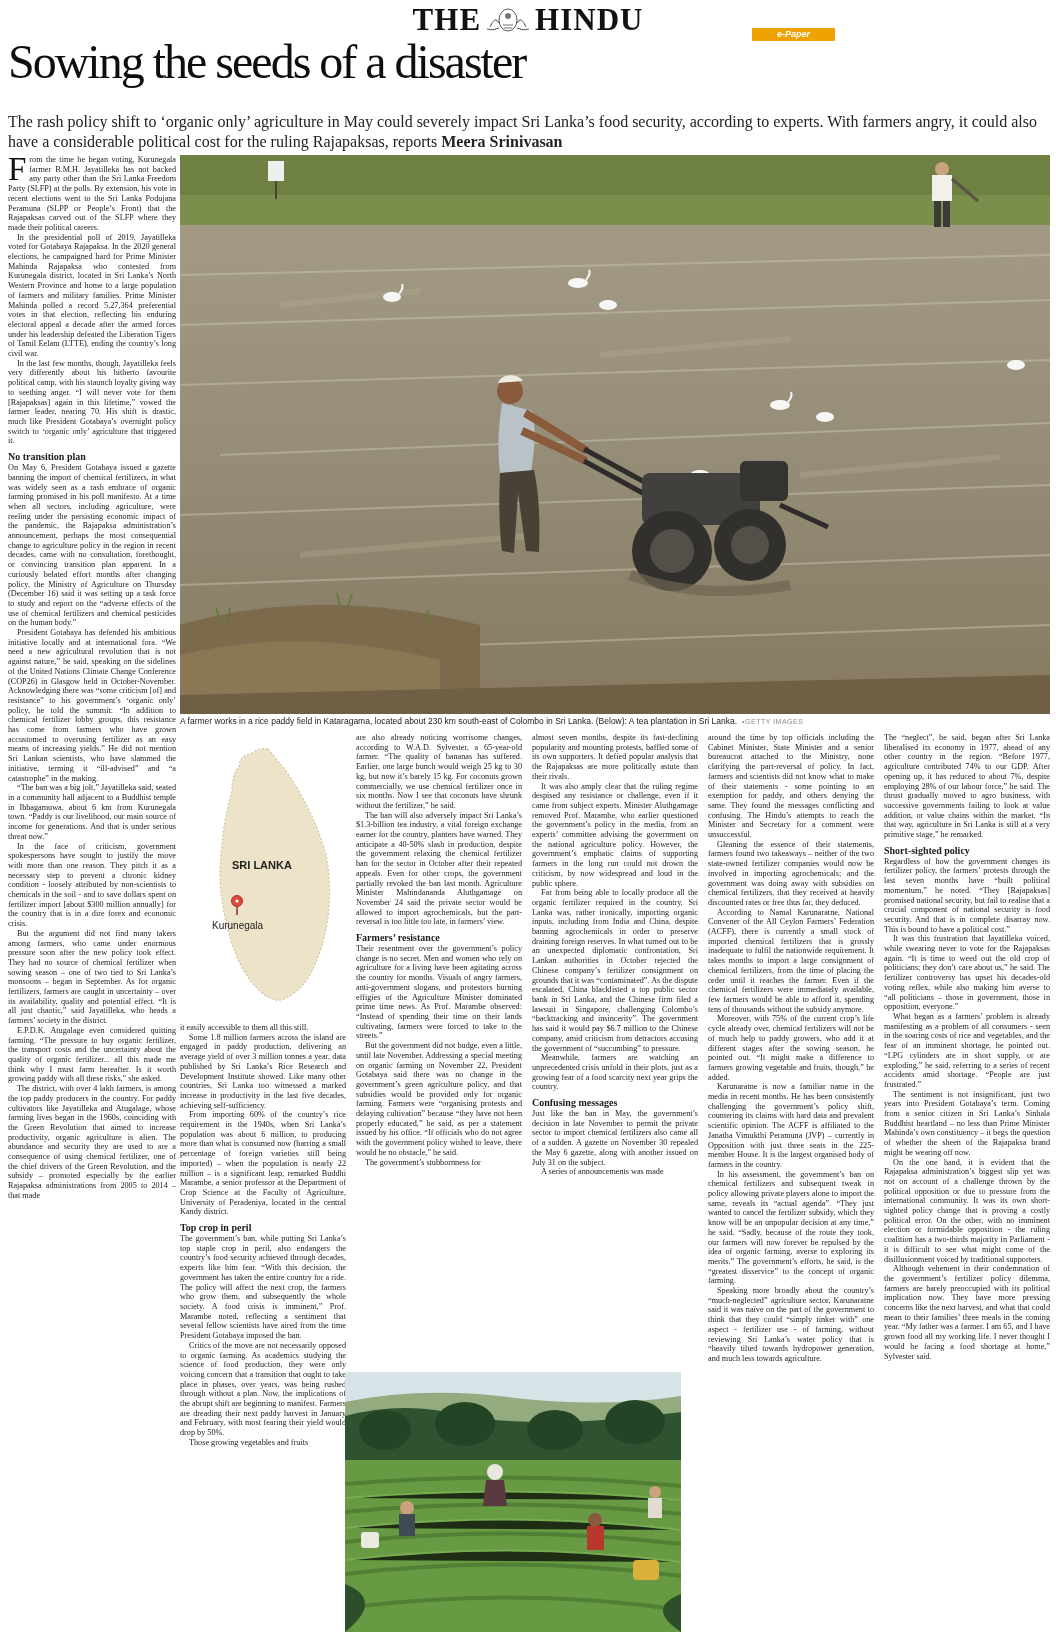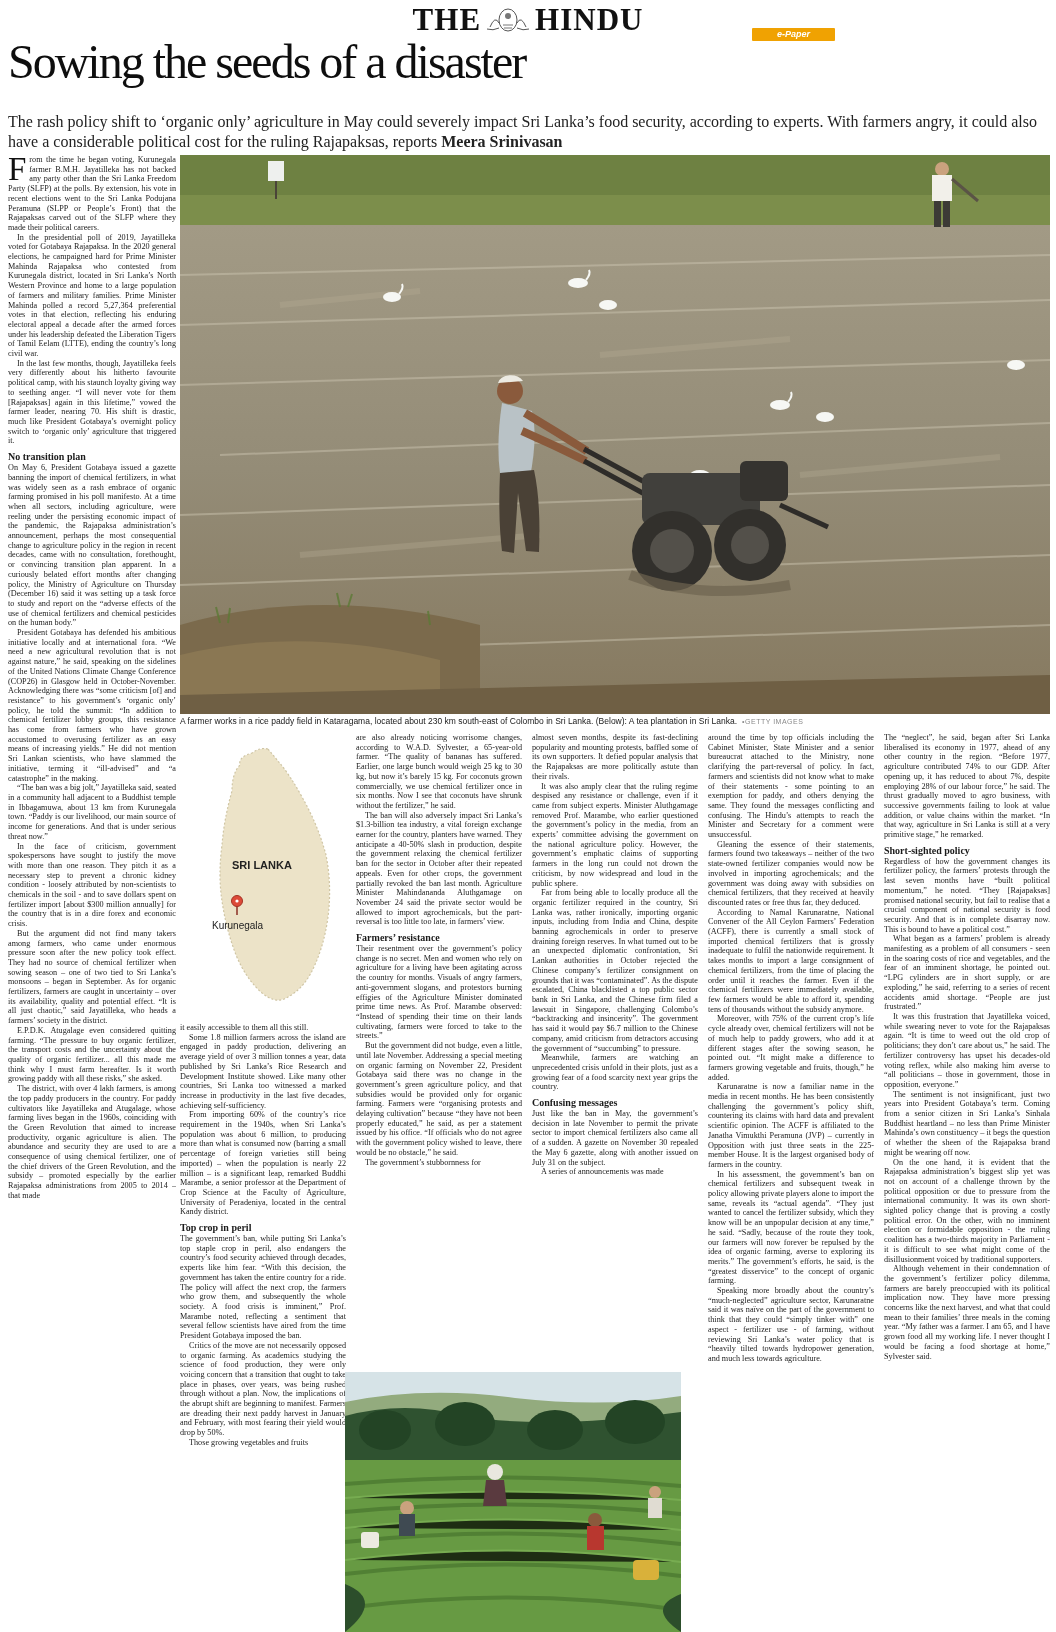--- a/index.html
+++ b/index.html
@@ -54,21 +54,21 @@
   <div class="headline">Sowing the seeds of a disaster</div>
   <div class="standfirst"><span>The rash policy shift to ‘organic only’ agriculture in May could severely impact Sri Lanka’s food security, according to experts. With farmers angry, it could also have a considerable political cost for the ruling Rajapaksas, reports </span><b>Meera Srinivasan</b></div>
 
   <div class="col1 bt">
       <p class="noind"><span class="dropcap">F</span>rom the time he began voting, Kurunegala farmer B.M.H. Jayatilleka has not backed any party other than the Sri Lanka Freedom Party (SLFP) at the polls. By extension, his vote in recent elections went to the Sri Lanka Podujana Peramuna (SLPP or People’s Front) that the Rajapaksas carved out of the SLFP where they made their political careers.</p>
       <p>In the presidential poll of 2019, Jayatilleka voted for Gotabaya Rajapaksa. In the 2020 general elections, he campaigned hard for Prime Minister Mahinda Rajapaksa who contested from Kurunegala district, located in Sri Lanka’s North Western Province and home to a large population of farmers and military families. Prime Minister Mahinda polled a record 5,27,364 preferential votes in that election, reflecting his enduring electoral appeal a decade after the armed forces under his leadership defeated the Liberation Tigers of Tamil Eelam (LTTE), ending the country’s long civil war.</p>
       <p>In the last few months, though, Jayatilleka feels very differently about his hitherto favourite political camp, with his staunch loyalty giving way to seething anger. “I will never vote for them [Rajapaksas] again in this lifetime,” vowed the farmer leader, nearing 70. His shift is drastic, much like President Gotabaya’s overnight policy switch to ‘organic only’ agriculture that triggered it.</p>
       <div class="sec-h">No transition plan</div>
       <p class="noind">On May 6, President Gotabaya issued a gazette banning the import of chemical fertilizers, in what was widely seen as a rash embrace of organic farming promised in his poll manifesto. At a time when all sectors, including agriculture, were reeling under the persisting economic impact of the pandemic, the Rajapaksa administration’s announcement, perhaps the most consequential change to agriculture policy in the region in recent decades, came with no consultation, forethought, or convincing transition plan apparent. In a curiously belated effort months after changing policy, the Ministry of Agriculture on Thursday (December 16) said it was setting up a task force to study and report on the “adverse effects of the use of chemical fertilizers and chemical pesticides on the human body.”</p>
       <p>President Gotabaya has defended his ambitious initiative locally and at international fora. “We need a new agricultural revolution that is not against nature,” he said, speaking on the sidelines of the United Nations Climate Change Conference (COP26) in Glasgow held in October-November. Acknowledging there was “some criticism [of] and resistance” to his government’s ‘organic only’ policy, he told the summit: “In addition to chemical fertilizer lobby groups, this resistance has come from farmers who have grown accustomed to overusing fertilizer as an easy means of increasing yields.” He did not mention Sri Lankan scientists, who have slammed the initiative, terming it “ill-advised” and “a catastrophe” in the making.</p>
-      <p>“The ban was a big jolt,” Jayatilleka said, seated in a community hall adjacent to a Buddhist temple in Ibbagamuwa, about 13 km from Kurunegala town. “Paddy is our livelihood, our main source of income for generations. And that is under serious threat now.”</p>
+      <p>“The ban was a big jolt,” Jayatilleka said, seated in a community hall adjacent to a Buddhist temple in Ibbagamuwa, about 6 km from Kurunegala town. “Paddy is our livelihood, our main source of income for generations. And that is under serious threat now.”</p>
       <p>In the face of criticism, government spokespersons have sought to justify the move with more than one reason. They pitch it as a necessary step to prevent a chronic kidney condition - loosely attributed by non-scientists to chemicals in the soil - and to save dollars spent on fertilizer import [about $300 million annually] for the country that is in a dire forex and economic crisis.</p>
       <p>But the argument did not find many takers among farmers, who came under enormous pressure soon after the new policy took effect. They had no source of chemical fertilizer when sowing season – one of two tied to Sri Lanka’s monsoons – began in September. As for organic fertilizers, farmers are caught in uncertainty – over its availability, quality and potential effect. “It is all just chaotic,” said Jayatilleka, who heads a farmers’ society in the district.</p>
       <p>E.P.D.K. Atugalage even considered quitting farming. “The pressure to buy organic fertilizer, the transport costs and the uncertainty about the quality of organic fertilizer... all this made me think why I must farm hereafter. Is it worth growing paddy with all these risks,” she asked.</p>
       <p>The district, with over 4 lakh farmers, is among the top paddy producers in the country. For paddy cultivators like Jayatilleka and Atugalage, whose farming lives began in the 1960s, coinciding with the Green Revolution that aimed to increase productivity, organic agriculture is alien. The abundance and security they are used to are a consequence of using chemical fertilizer, one of the chief drivers of the Green Revolution, and the subsidy – promoted especially by the earlier Rajapaksa administrations from 2005 to 2014 – that made</p>
     </div>
 
   <div class="photo1">
     <svg width="870" height="559" viewBox="0 0 870 559" preserveAspectRatio="none">
       <defs>
         <linearGradient id="mud" x1="0" y1="0" x2="0" y2="1">
@@ -200,22 +200,22 @@
           <p>According to Namal Karunaratne, National Convener of the All Ceylon Farmers’ Federation (ACFF), there is currently a small stock of imported chemical fertilizers that is grossly inadequate to fulfil the nationwide requirement. It takes months to import a large consignment of chemical fertilizers, from the time of placing the order until it reaches the farmer. Even if the chemical fertilizers were immediately available, few farmers would be able to afford it, spending tens of thousands without the subsidy anymore.</p>
           <p>Moreover, with 75% of the current crop’s life cycle already over, chemical fertilizers will not be of much help to paddy growers, who add it at different stages after the sowing season, he pointed out. “It might make a difference to farmers growing vegetable and fruits, though,” he added.</p>
           <p>Karunaratne is now a familiar name in the media in recent months. He has been consistently challenging the government’s policy shift, countering its claims with hard data and prevalent scientific opinion. The ACFF is affiliated to the Janatha Vimukthi Peramuna (JVP) – currently in Opposition with just three seats in the 225-member House. It is the largest organised body of farmers in the country.</p>
           <p>In his assessment, the government’s ban on chemical fertilizers and subsequent tweak in policy allowing private players alone to import the same, reveals its “actual agenda”. “They just wanted to cancel the fertilizer subsidy, which they know will be an unpopular decision at any time,” he said. “Sadly, because of the route they took, our farmers will now forever be repulsed by the idea of organic farming, averse to exploring its merits.” The government’s efforts, he said, is the “greatest disservice” to the concept of organic farming.</p>
           <p>Speaking more broadly about the country’s “much-neglected” agriculture sector, Karunaratne said it was naïve on the part of the government to think that they could “simply tinker with” one aspect - fertilizer use - of farming, without reviewing Sri Lanka’s water policy that is “heavily tilted towards hydropower generation, and much less towards agriculture.</p>
         </div>
       <div class="col bt">
           <p class="noind">The “neglect”, he said, began after Sri Lanka liberalised its economy in 1977, ahead of any other country in the region. “Before 1977, agriculture contributed 74% to our GDP. After opening up, it has reduced to about 7%, despite employing 28% of our labour force,” he said. The thrust gradually moved to agro business, with successive governments failing to look at value addition, or value chains within the market. “In that way, agriculture in Sri Lanka is still at a very primitive stage,” he remarked.</p>
           <div class="sec-h">Short-sighted policy</div>
           <p class="noind">Regardless of how the government changes its fertilizer policy, the farmers’ protests through the last seven months have “built political momentum,” he noted. “They [Rajapaksas] promised national security, but fail to realise that a crucial component of national security is food security. And that is in complete disarray now. This is bound to have a political cost.”</p>
+          <p>It was this frustration that Jayatilleka voiced, while swearing never to vote for the Rajapaksas again. “It is time to weed out the old crop of politicians; they don’t care about us,” he said. The fertilizer controversy has upset his decades-old voting reflex, while also making him averse to “all politicians – those in government, those in opposition, everyone.”</p>
           <p>What began as a farmers’ problem is already manifesting as a problem of all consumers - seen in the soaring costs of rice and vegetables, and the fear of an imminent shortage, he pointed out. “LPG cylinders are in short supply, or are exploding,” he said, referring to a series of recent accidents amid shortage. “People are just frustrated.”</p>
-          <p>It was this frustration that Jayatilleka voiced, while swearing never to vote for the Rajapaksas again. “It is time to weed out the old crop of politicians; they don’t care about us,” he said. The fertilizer controversy has upset his decades-old voting reflex, while also making him averse to “all politicians – those in government, those in opposition, everyone.”</p>
           <p>The sentiment is not insignificant, just two years into President Gotabaya’s term. Coming from a senior citizen in Sri Lanka’s Sinhala Buddhist heartland – no less than Prime Minister Mahinda’s own constituency – it begs the question of whether the sheen of the Rajapaksa brand might be wearing off now.</p>
           <p>On the one hand, it is evident that the Rajapaksa administration’s biggest slip yet was not on account of a challenge thrown by the political opposition or due to pressure from the international community. It was its own short-sighted policy change that is proving a costly political error. On the other, with no imminent election or formidable opposition - the ruling coalition has a two-thirds majority in Parliament - it is difficult to see what might come of the disillusionment voiced by traditional supporters.</p>
           <p>Although vehement in their condemnation of the government’s fertilizer policy dilemma, farmers are barely preoccupied with its political implication now. They have more pressing concerns like the next harvest, and what that could mean to their families’ three meals in the coming year. “My father was a farmer. I am 65, and I have grown food all my working life. I never thought I would be facing a food shortage at home,” Sylvester said.</p>
         </div>
     </div>
 
     <div class="photo2">
       <svg width="336" height="260" viewBox="0 0 336 260" preserveAspectRatio="none">
         <rect x="0" y="0" width="336" height="42" fill="#d6e3e7"></rect>
         <path d="M0 30 Q80 14 170 26 Q260 36 336 24 L336 60 L0 60 Z" fill="#93ab7e"></path>

